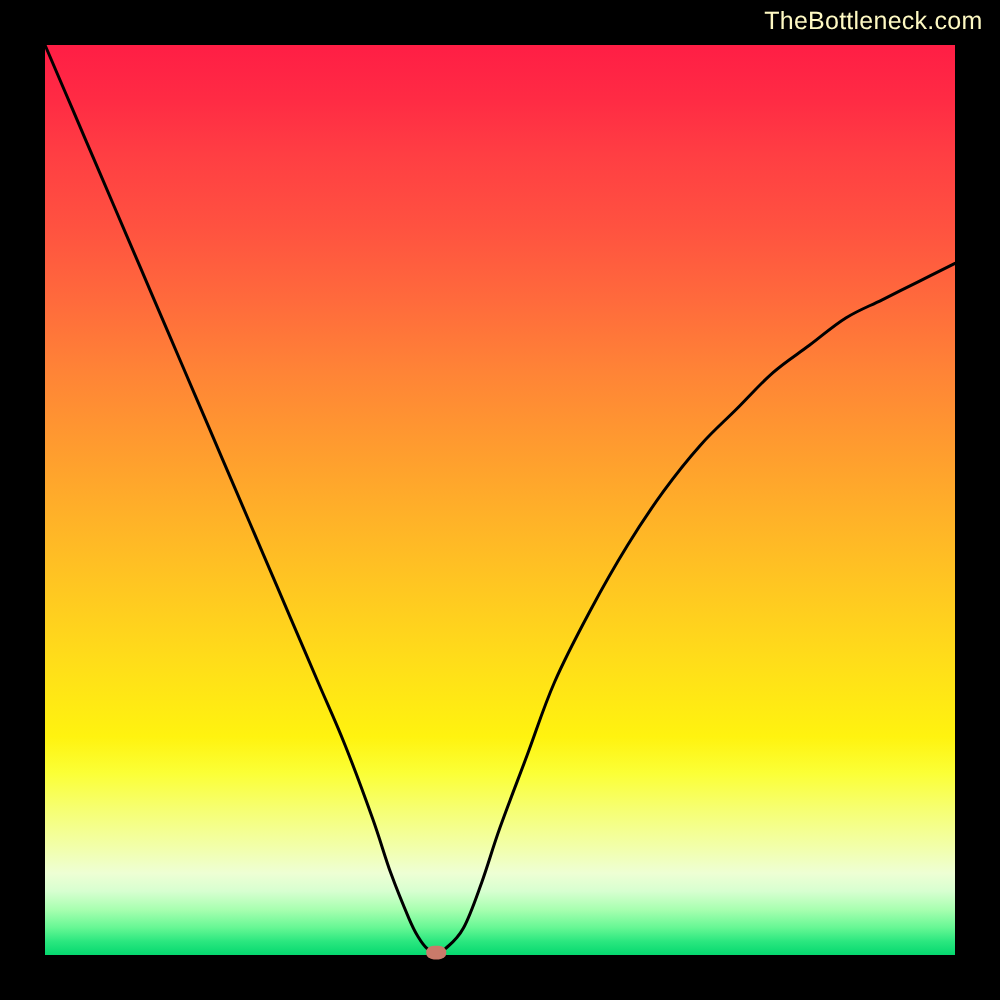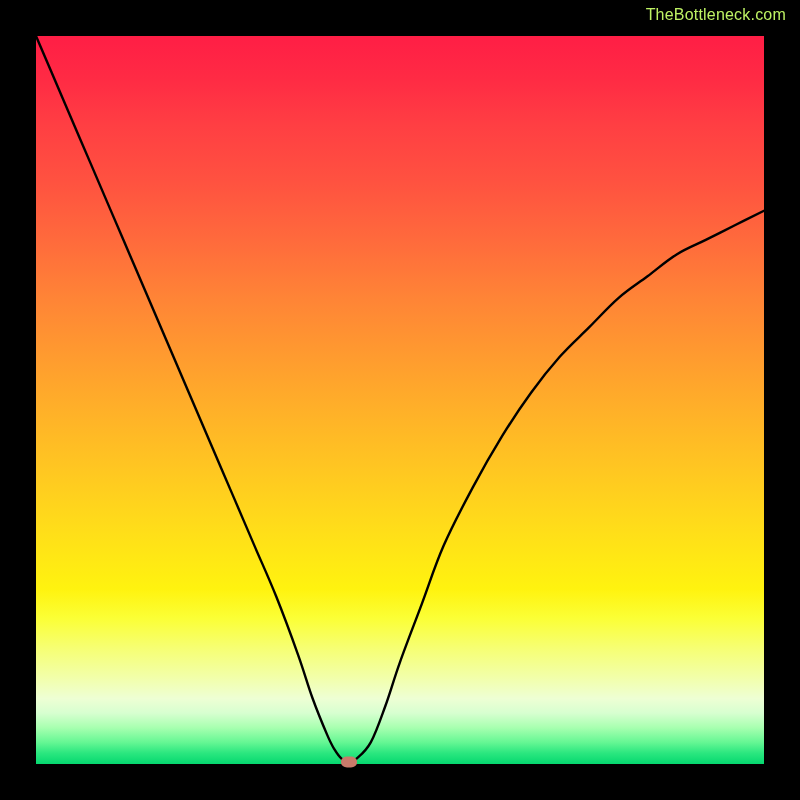--- a/index.html
+++ b/index.html
@@ -46,22 +46,22 @@
       #a8ffb0 95%,
       #66f794 97%,
       #2be77f 98.5%,
       #05d86f 100%
     );
   }
   .watermark {
     position: absolute;
     top: 6px;
     right: 14px;
-    color: #bef264;
-    font-size: 16px;
+    color: #fef9c3;
+    font-size: 20px;
     font-weight: 500;
     letter-spacing: 0.2px;
     user-select: none;
   }
   svg.curve {
     position: absolute;
     left: 0;
     top: 0;
     width: 728px;
     height: 728px;

